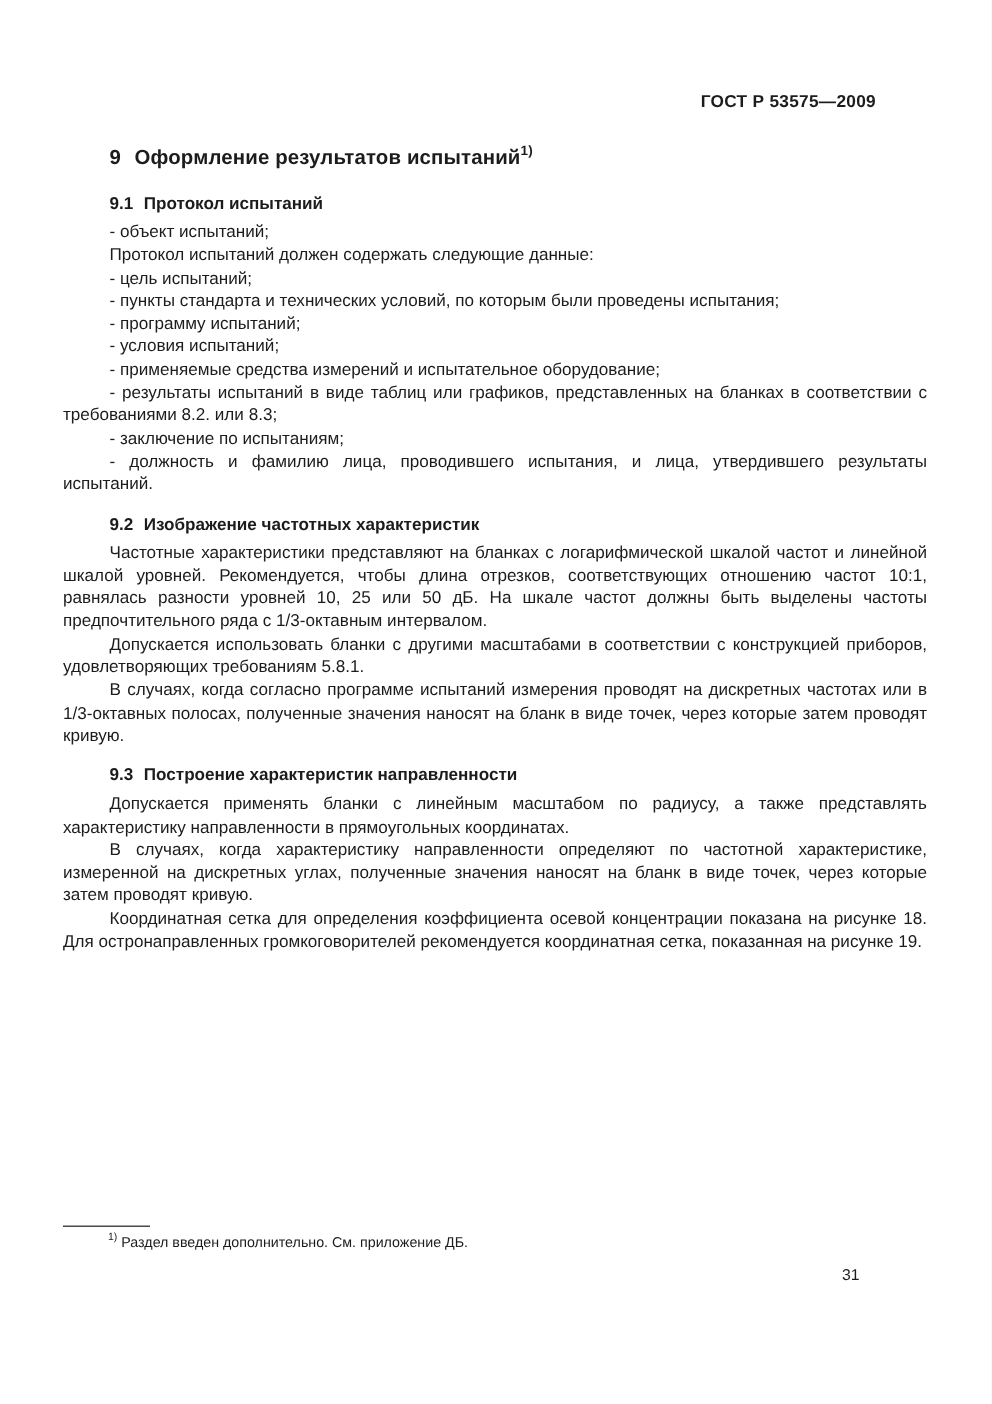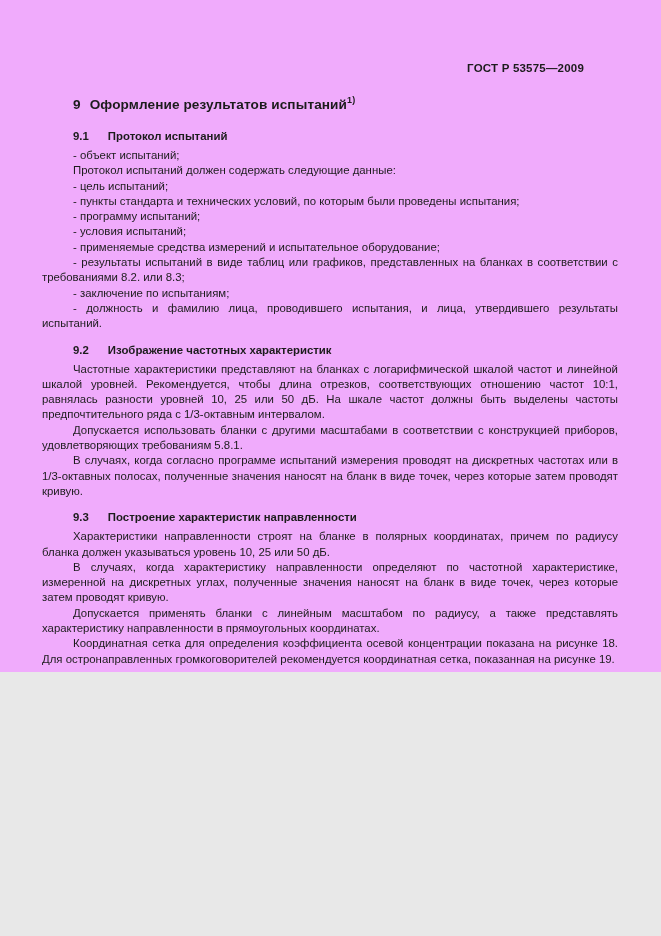--- a/index.html
+++ b/index.html
@@ -3,23 +3,23 @@
 <meta charset="utf-8">
 <style>
   html,body{margin:0;padding:0;}
   body{
     background:#e8e8e8;
     font-family:"Liberation Sans","DejaVu Sans",sans-serif;
   }
   .page{
     position:relative;
     width:661px;
-    height:672px;
+    height:936px;
     margin:0 auto;
-    background:#f0abfc;
+    background:#ffffff;
     color:#1c1c1c;
     overflow:hidden;
   }
   .content{
     position:absolute;
     top:61px;
     left:42px;
     width:576px;
   }
   .doc-header{
@@ -49,21 +49,21 @@
   h2.sec-title .sec-num{margin-right:9px;}
   h2.sec-title sup{font-size:9px;line-height:0;}
   h3.sub-head{
     font-size:11.4px;
     font-weight:bold;
     margin:16px 0 4px 0;
     line-height:15px;
     text-indent:31px;
   }
   h3.sub-head.tight{margin-top:11px;}
-  h3.sub-head .sub-num{margin-right:19px;}
+  h3.sub-head .sub-num{margin-right:7px;}
   .list-block .para{margin:0;}
   .footnote-rule{
     position:absolute;
     left:42px;
     top:817px;
     width:58px;
     border-top:1px solid #4a4a4a;
     height:0;
   }
   .footnote{
@@ -110,23 +110,22 @@
     </div>
 
     <h3 class="sub-head tight"><span class="sub-num">9.2</span><span>Изображение частотных характеристик</span></h3>
 
     <p class="para">Частотные характеристики представляют на бланках с логарифмической шкалой частот и линейной шкалой уровней. Рекомендуется, чтобы длина отрезков, соответствующих отношению частот 10:1, равнялась разности уровней 10, 25 или 50 дБ. На шкале частот должны быть выделены частоты предпочтительного ряда с 1/3-октавным интервалом.</p>
     <p class="para">Допускается использовать бланки с другими масштабами в соответствии с конструкцией приборов, удовлетворяющих требованиям 5.8.1.</p>
     <p class="para">В случаях, когда согласно программе испытаний измерения проводят на дискретных частотах или в 1/3-октавных полосах, полученные значения наносят на бланк в виде точек, через которые затем проводят кривую.</p>
 
     <h3 class="sub-head tight"><span class="sub-num">9.3</span><span>Построение характеристик направленности</span></h3>
 
-    <p class="para">Характеристики направленности строят на бланке в полярных координатах, причем по радиусу бланка должен указываться уровень 10, 25 или 50 дБ.</p>
+    <p class="para">Допускается применять бланки с линейным масштабом по радиусу, а также представлять характеристику направленности в прямоугольных координатах.</p>
     <p class="para">В случаях, когда характеристику направленности определяют по частотной характеристике, измеренной на дискретных углах, полученные значения наносят на бланк в виде точек, через которые затем проводят кривую.</p>
-    <p class="para">Допускается применять бланки с линейным масштабом по радиусу, а также представлять характеристику направленности в прямоугольных координатах.</p>
     <p class="para">Координатная сетка для определения коэффициента осевой концентрации показана на рисунке 18. Для остронаправленных громкоговорителей рекомендуется координатная сетка, показанная на рисунке 19.</p>
 
   </div>
 
   <div class="footnote-rule"></div>
 
   <div class="footnote"><sup>1)</sup><span> Раздел введен дополнительно. См. приложение ДБ.</span></div>
 
   <div class="page-number">31</div>
 </div>

